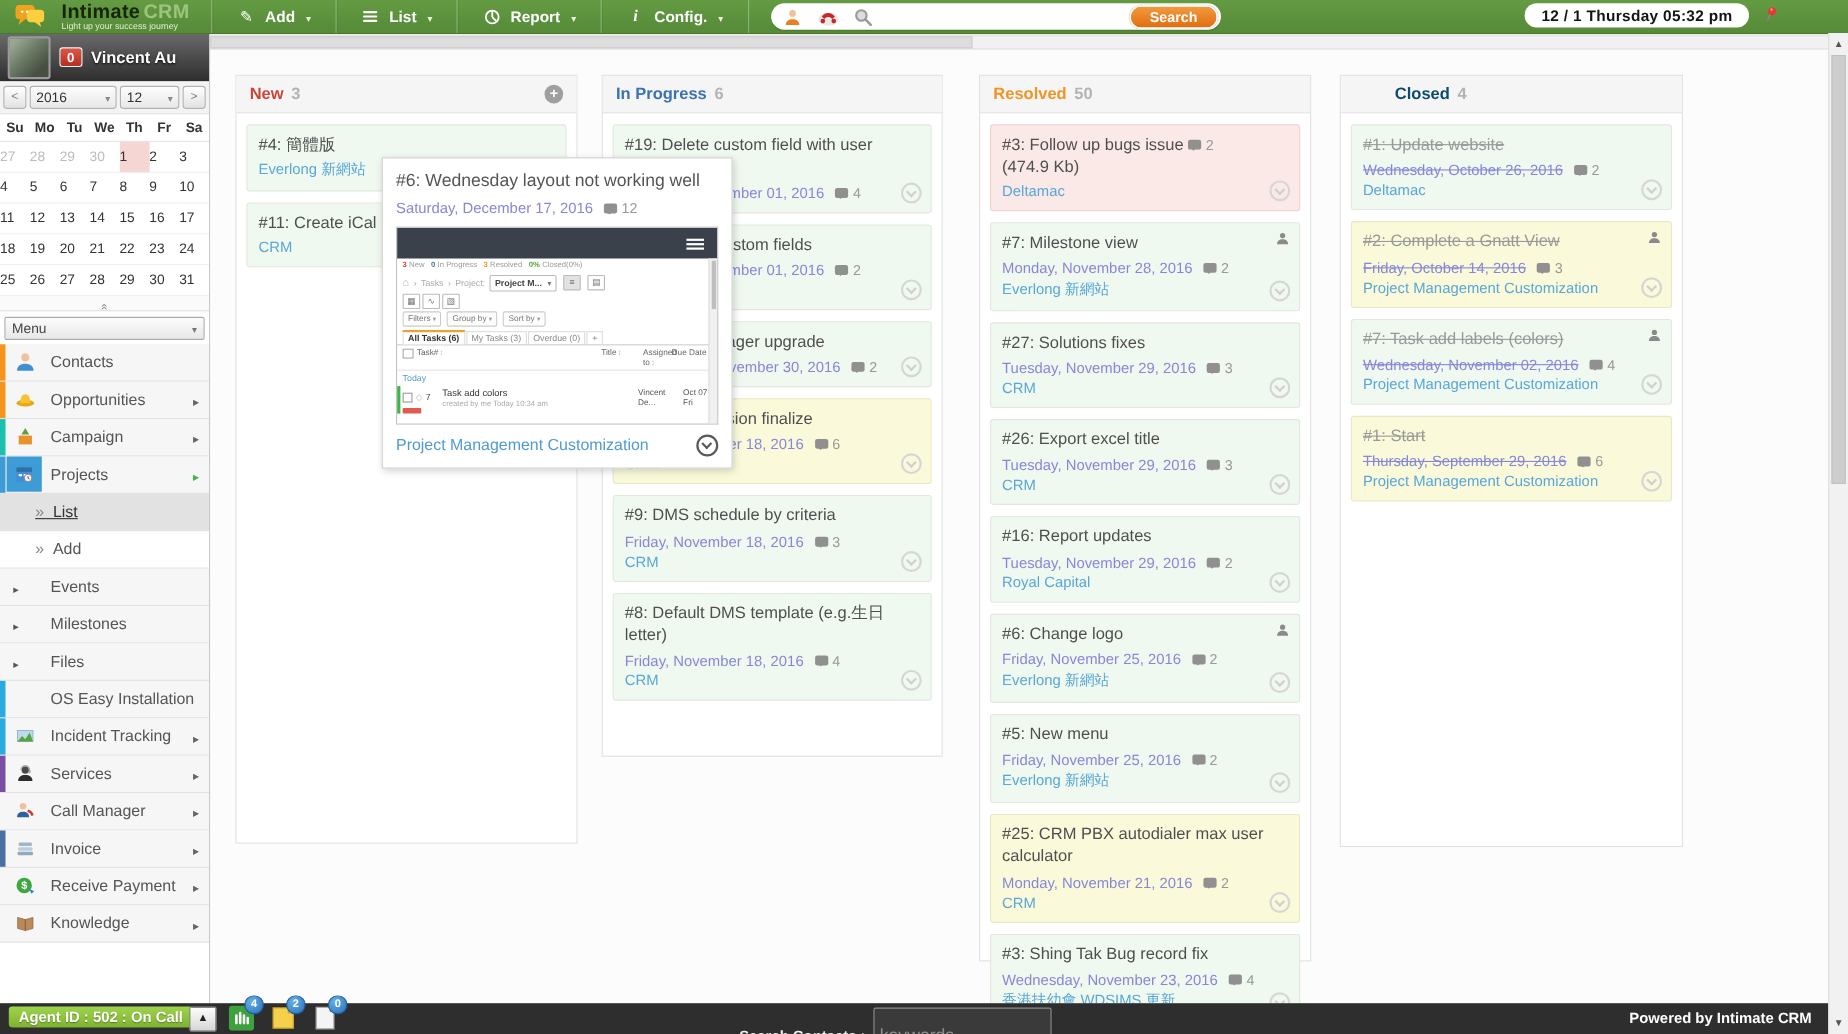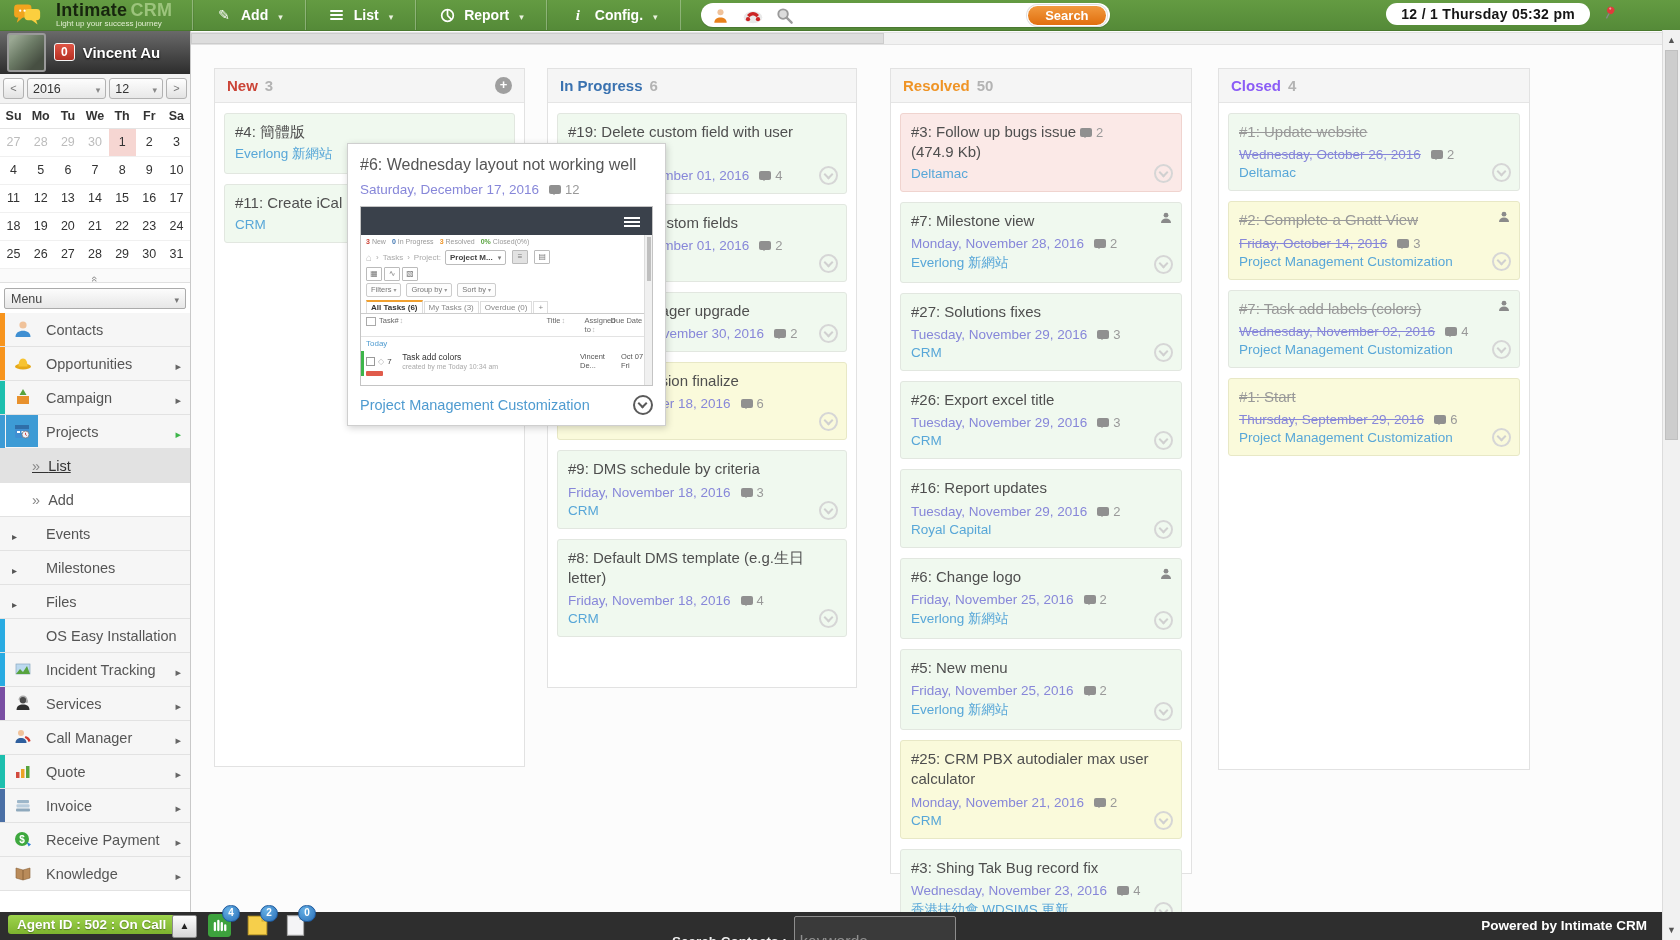--- a/index.html
+++ b/index.html
@@ -39,21 +39,21 @@
   .uname{color:#fff;font-weight:bold;font-size:15px;text-shadow:0 1px 2px #000}
   .calnav{display:flex;gap:3px;padding:4px 3px;background:#f3f3f3;border-bottom:1px solid #ddd}
   .cbtn{width:19px;height:19px;background:linear-gradient(#fff,#e2e2e2);border:1px solid #b2b2b2;border-radius:3px;
         color:#777;font-size:11px;text-align:center;line-height:18px;cursor:pointer}
   .csel{flex:1;height:19px;background:linear-gradient(#fdfdfd,#e8e8e8);border:1px solid #b2b2b2;border-radius:3px;
         font-size:12.5px;color:#333;display:flex;align-items:center;justify-content:space-between;padding:0 5px;cursor:pointer}
   .csel .car::after{content:"\25BE";font-size:9px;color:#888}
   .cal-head{display:flex;background:#fff}
   .cal-head div{flex:1;text-align:center;font-size:12.5px;font-weight:bold;color:#333;padding:5px 0;border-bottom:1px solid #e4e4e4}
   .cal-row{display:flex}
-  .cal-cell{flex:1;text-align:center;font-size:12.5px;color:#333;padding:6px 0 7px;border-bottom:1px solid #f0f0f0;cursor:pointer}
+  .cal-cell{flex:1;font-size:12.5px;color:#333;padding:6px 0 7px;border-bottom:1px solid #f0f0f0;cursor:pointer}
   .cal-cell.muted{color:#bcbcbc}
   .cal-cell.sel{background:#f6d6d2}
   .collapse{height:13px;text-align:center;border-bottom:1px solid #e0e0e0;color:#888;cursor:pointer;background:#fafafa}
   .collapse span{display:inline-block;transform:rotate(90deg);font-size:11px;line-height:12px}
   .menusel{margin:5px 4px 4px;height:19px;background:linear-gradient(#fcfcfc,#e7e7e7);border:1px solid #ababab;border-radius:2px;
            display:flex;align-items:center;justify-content:space-between;padding:0 6px;font-size:12.5px;color:#444;cursor:pointer}
   .menusel .car::after{content:"\25BE";font-size:9px;color:#777}
   .mi{position:relative;height:33px;display:flex;align-items:center;background:#f6f6f6;border-bottom:1px solid #e2e2e2;
       font-size:14.5px;color:#555;cursor:pointer}
   .mi .accent{position:absolute;left:0;top:0;bottom:0;width:5px}
@@ -473,33 +473,20 @@
             <svg viewBox="0 0 20 20">
               <circle cx="8" cy="6" r="3" fill="#f0c29a"></circle>
               <path d="M2.5 16c0-3.4 2.4-5 5.5-5s5.5 1.6 5.5 5z" fill="#2f5f9e"></path>
               <path d="M12.5 9c2.6.5 4.6 2.5 5.1 5.1l-2.1.8c-.6-1.9-1.9-3.3-3.8-3.9z" fill="#d23b2f"></path>
             </svg>
           </span>
           <span class="lbl">Call Manager</span>
           <span class="chev"></span>
         </div>
         <div class="mi">
-          <span class="accent" style="background: rgb(29, 191, 174);"></span>
-
-          <span class="ic">
-            <svg viewBox="0 0 20 20">
-              <rect x="3" y="11" width="3.5" height="6" fill="#d24b3e"></rect>
-              <rect x="8" y="8" width="3.5" height="9" fill="#eca325"></rect>
-              <rect x="13" y="5" width="3.5" height="12" fill="#57a33e"></rect>
-            </svg>
-          </span>
-          <span class="lbl">Quote</span>
-          <span class="chev"></span>
-        </div>
-        <div class="mi">
           <span class="accent" style="background: rgb(74, 111, 165);"></span>
 
           <span class="ic">
             <svg viewBox="0 0 20 20">
               <rect x="4" y="5" width="12" height="3.2" rx="1" fill="#9db6c9"></rect>
               <rect x="3.5" y="9.2" width="13" height="3.2" rx="1" fill="#b9cddd"></rect>
               <rect x="3" y="13.4" width="14" height="3.2" rx="1" fill="#8fa9bd"></rect>
             </svg>
           </span>
           <span class="lbl">Invoice</span>
@@ -787,21 +774,21 @@
                   <span>4</span>
                 </span>
                 </div>
                 <div class="c-proj"><a>香港扶幼會 WDSIMS 更新</a></div>
                 <span class="chev-c"></span>
               </div>
           </div>
         </div>
         <div class="column">
           <div class="colh">
-            <span style="color: #8b5cf6;">Closed</span><span class="cnt">4</span>
+            <span style="color: #0c4a6e; margin-left: 37px;">Closed</span><span class="cnt">4</span>
             
           </div>
           <div class="cards">
 
           <div class="card struck">
 
                 <div class="c-title"><span>#1: Update website</span></div>
 
                 <div class="c-date">
                   <a>Wednesday, October 26, 2016</a>

